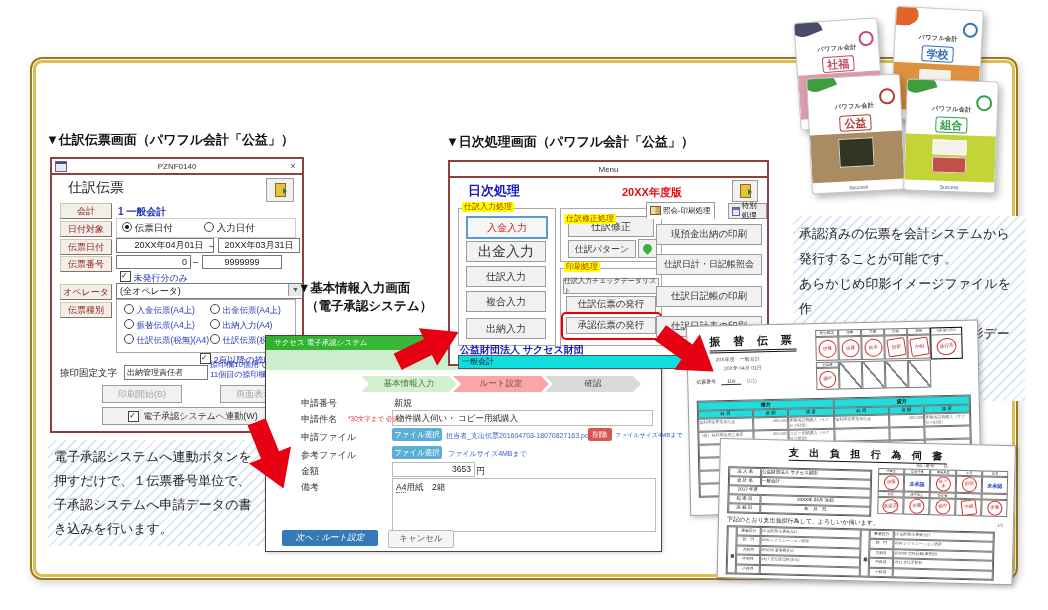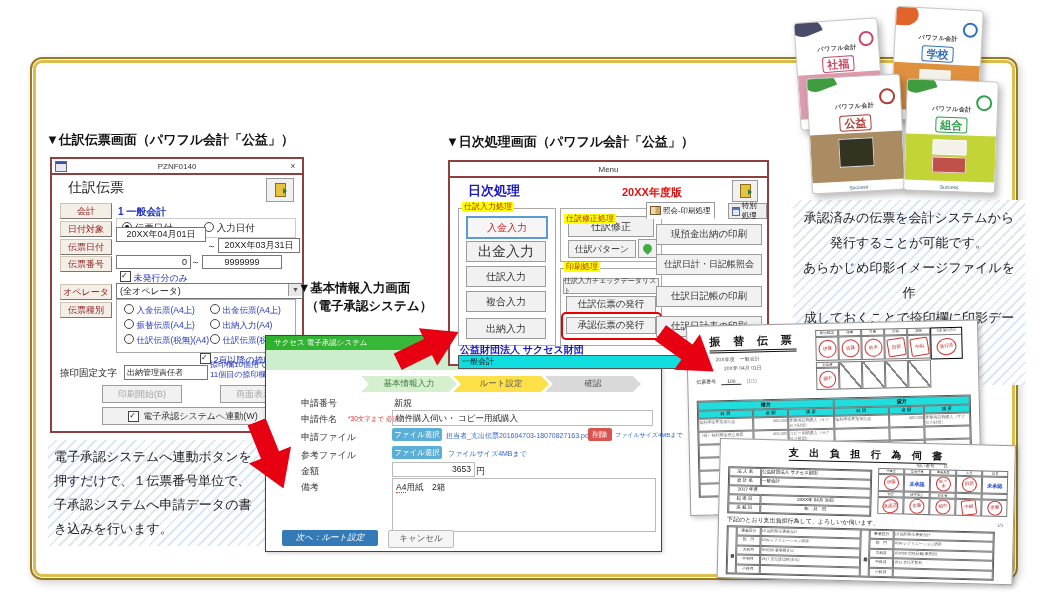--- a/index.html
+++ b/index.html
@@ -85,21 +85,21 @@
 
     <div class="abs rbtn" style="left:8px;top:44px;width:50px;height:14px;">会計</div>
     <div class="abs bluetx" style="left:66px;top:46px;font-size:10px;font-weight:bold;">1 一般会計</div>
 
     <div class="abs rbtn" style="left:8px;top:62px;width:50px;height:14px;">日付対象</div>
     <div class="abs" style="left:64px;top:59px;width:178px;height:18px;border:1px solid #ccc;"></div>
     <div class="abs" style="left:70px;top:63px;font-size:9.5px;color:#222;"><span class="radio sel"></span> <span>伝票日付</span></div>
     <div class="abs" style="left:152px;top:63px;font-size:9.5px;color:#222;"><span class="radio"></span> <span>入力日付</span></div>
 
     <div class="abs rbtn" style="left:8px;top:80px;width:50px;height:14px;">伝票日付</div>
-    <div class="abs field" style="left:64px;top:68px;width:88px;height:13px;justify-content:center;">20XX年04月01日</div>
+    <div class="abs field" style="left:64px;top:79px;width:88px;height:13px;justify-content:center;padding-left:8px;">20XX年04月01日</div>
     <div class="abs" style="left:155px;top:81px;font-size:9px;">～</div>
     <div class="abs field" style="left:166px;top:79px;width:80px;height:13px;justify-content:center;">20XX年03月31日</div>
 
     <div class="abs rbtn" style="left:8px;top:97px;width:50px;height:14px;">伝票番号</div>
     <div class="abs field" style="left:64px;top:96px;width:70px;height:12px;justify-content:flex-end;padding-right:3px;">0</div>
     <div class="abs" style="left:139px;top:97px;font-size:9px;">～</div>
     <div class="abs field" style="left:150px;top:96px;width:78px;height:12px;justify-content:center;">9999999</div>
 
     <div class="abs" style="left:68px;top:112px;font-size:9px;"><span class="cb on"></span> <span class="bluetx">未発行分のみ</span></div>
 
@@ -140,21 +140,21 @@
     <div>押すだけで、１伝票番号単位で、</div>
     <div>子承認システムへ申請データの書</div>
     <div>き込みを行います。</div>
   </div>
 
   <div class="abs" style="left:265px;top:335px;width:395px;height:215px;background:#fff;border:1px solid #444;z-index:2;box-shadow:1px 1px 4px rgba(0,0,0,.2);">
     <div class="abs" style="left:0;top:0;right:0;height:14px;background:linear-gradient(90deg,#2eb22e,#4cc44c);color:#fff;font-size:7.5px;line-height:14px;padding-left:8px;">サクセス 電子承認システム</div>
     <div class="abs" style="left:0;top:14px;right:0;height:20px;background:#cdeecd;"></div>
     <div class="abs" style="left:95px;top:40px;display:flex;">
       <div class="step" style="background:#d6efcf;color:#3f7d3f;">基本情報入力</div>
-      <div class="step" style="background:#fde047;color:#555;margin-left:-4px;">ルート設定</div>
+      <div class="step" style="background:#fca5a5;color:#555;margin-left:-4px;">ルート設定</div>
       <div class="step" style="background:#d9d9d9;color:#555;margin-left:-4px;">確認</div>
     </div>
 
     <div class="abs" style="left:35px;top:61px;font-size:9px;color:#333;">申請番号</div>
     <div class="abs" style="left:128px;top:61px;font-size:9px;color:#222;">新規</div>
 
     <div class="abs" style="left:35px;top:77px;font-size:9px;color:#333;">申請件名</div>
     <div class="abs" style="left:82px;top:79px;font-size:6.5px;color:#e03030;">*30文字まで 必須</div>
     <div class="abs" style="left:126px;top:74px;width:256px;height:14px;border:1px solid #bbb;font-size:8.5px;color:#222;line-height:14px;padding-left:3px;">物件購入伺い・ コピー用紙購入</div>
 
@@ -475,21 +475,21 @@
             <div class="cell" style="width:100px;height:9.4px;font-size:3.8px;color:#555;">1011 支払手数料</div>
           </div>
         <div style="display:flex;">
             <div class="cell" style="width:24px;height:9.4px;font-size:3.8px;text-align:center;color:#333;">小科目</div>
             <div class="cell" style="width:100px;height:9.4px;font-size:3.8px;color:#555;"></div>
           </div>
       </div>
     </div>
   </div>
 
-  <div class="abs note" style="left:793px;top:200px;width:220px;line-height:25px;z-index:1;text-align:center;">
+  <div class="abs note" style="left:793px;top:216px;width:220px;line-height:25px;z-index:1;">
     <div>承認済みの伝票を会計システムから</div>
     <div>発行することが可能です。</div>
     <div>あらかじめ印影イメージファイルを作</div>
     <div>成しておくことで捺印欄に印影データ</div>
     <div>を印字します。</div>
   </div>
 
   <div class="abs" style="left:793px;top:4px;width:250px;height:192px;z-index:6;">
     <div class="pbox" style="left:4px;top:16px;width:82px;height:106px;transform:rotate(-4deg);z-index:1;">
       <span class="pleaf" style="left:-4px;top:-3px;width:30px;height:16px;background:#4a4a6a;transform:rotate(-18deg);"></span>

